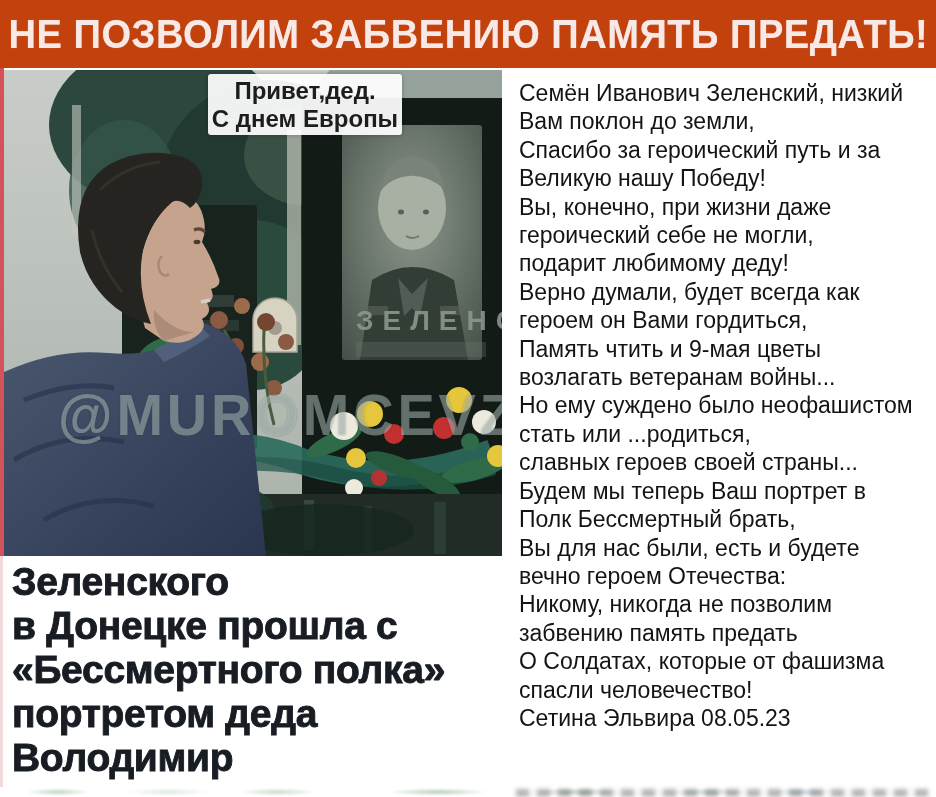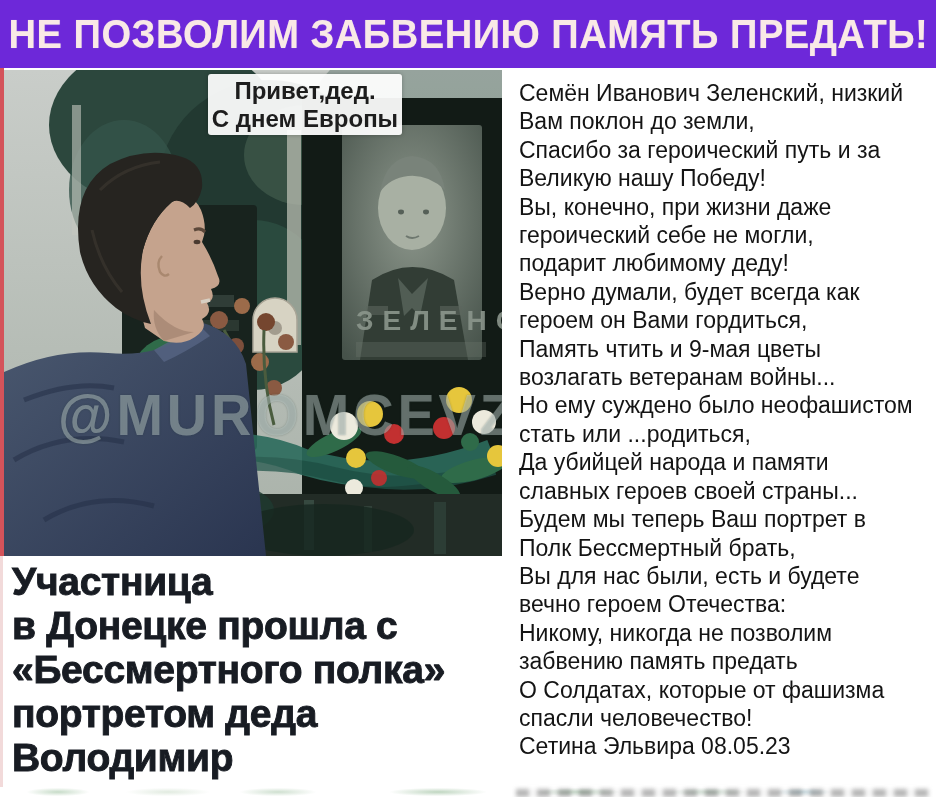--- a/index.html
+++ b/index.html
@@ -7,21 +7,21 @@
   body {
     position:relative;
     background:#ffffff;
     font-family:"Liberation Sans", sans-serif;
     overflow:hidden;
   }
 
   
   .banner {
     position:absolute; left:0; top:0; width:936px; height:68px;
-    background:#6d28d9;
+    background:#c2410c;
     display:flex; align-items:center; justify-content:center;
   }
   .banner-text {
     color:#f9e9e6; font-weight:bold; font-size:41px; white-space:nowrap;
     transform:scaleX(0.93); letter-spacing:0.5px;
     text-shadow:0 0 1px rgba(255,255,255,.4);
   }
 
   
   .left-strip   { position:absolute; left:0; top:68px;  width:4px; height:488px; background:#d4535a; }
@@ -230,42 +230,41 @@
 
   <div class="caption-box">
     <div class="caption-line">Привет,дед.</div>
     <div class="caption-line">С днем Европы</div>
   </div>
 
   <div class="watermark">@MUROMCEVZ</div>
 </div>
 
 <div class="headline">
-    <div class="headline-line">Участница</div>
+    <div class="headline-line">Зеленского</div>
     <div class="headline-line">в Донецке прошла с</div>
     <div class="headline-line">«Бессмертного полка»</div>
     <div class="headline-line">портретом деда</div>
     <div class="headline-line">Володимир</div>
   </div>
 
 <div class="poem">
     <div class="poem-line">Семён Иванович Зеленский, низкий</div>
     <div class="poem-line">Вам поклон до земли,</div>
     <div class="poem-line">Спасибо за героический путь и за</div>
     <div class="poem-line">Великую нашу Победу!</div>
     <div class="poem-line">Вы, конечно, при жизни даже</div>
     <div class="poem-line">героический себе не могли,</div>
     <div class="poem-line">подарит любимому деду!</div>
     <div class="poem-line">Верно думали, будет всегда как</div>
     <div class="poem-line">героем он Вами гордиться,</div>
     <div class="poem-line">Память чтить и 9-мая цветы</div>
     <div class="poem-line">возлагать ветеранам войны...</div>
     <div class="poem-line">Но ему суждено было неофашистом</div>
     <div class="poem-line">стать или ...родиться,</div>
-    <div class="poem-line">Да убийцей народа и памяти</div>
     <div class="poem-line">славных героев своей страны...</div>
     <div class="poem-line">Будем мы теперь Ваш портрет в</div>
     <div class="poem-line">Полк Бессмертный брать,</div>
     <div class="poem-line">Вы для нас были, есть и будете</div>
     <div class="poem-line">вечно героем Отечества:</div>
     <div class="poem-line">Никому, никогда не позволим</div>
     <div class="poem-line">забвению память предать</div>
     <div class="poem-line">О Солдатах, которые от фашизма</div>
     <div class="poem-line">спасли человечество!</div>
     <div class="poem-line">Сетина Эльвира 08.05.23</div>

